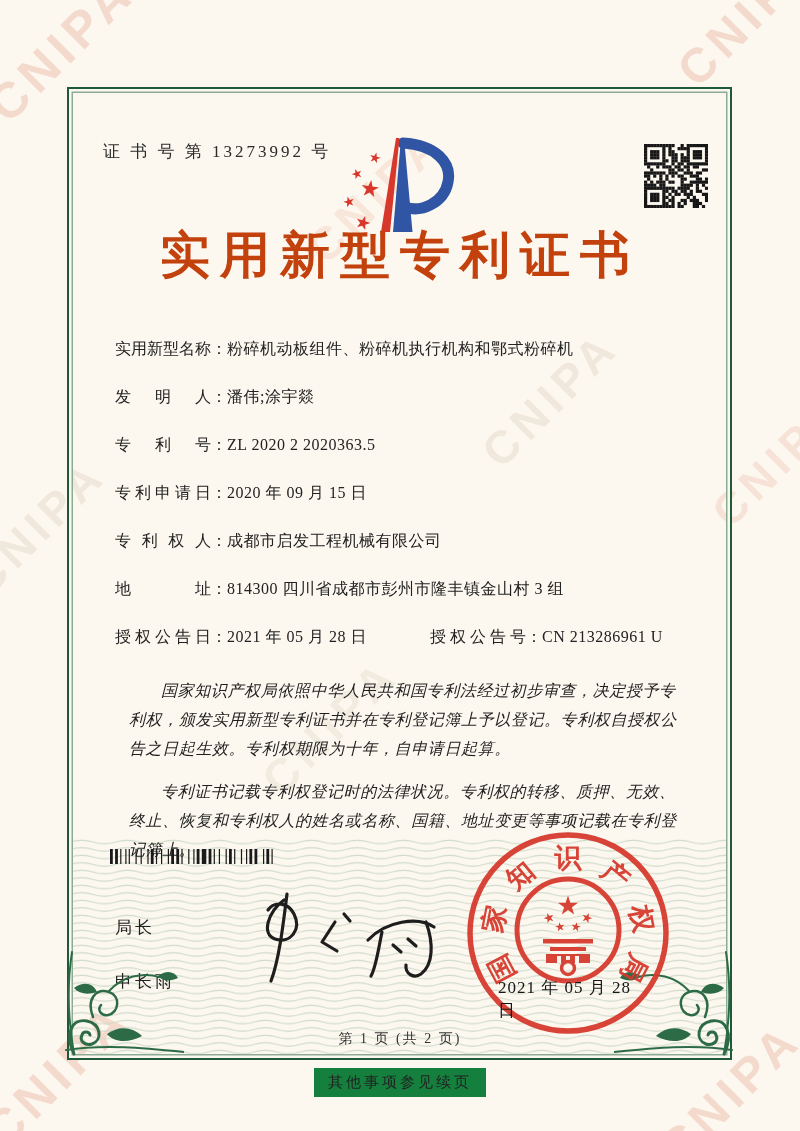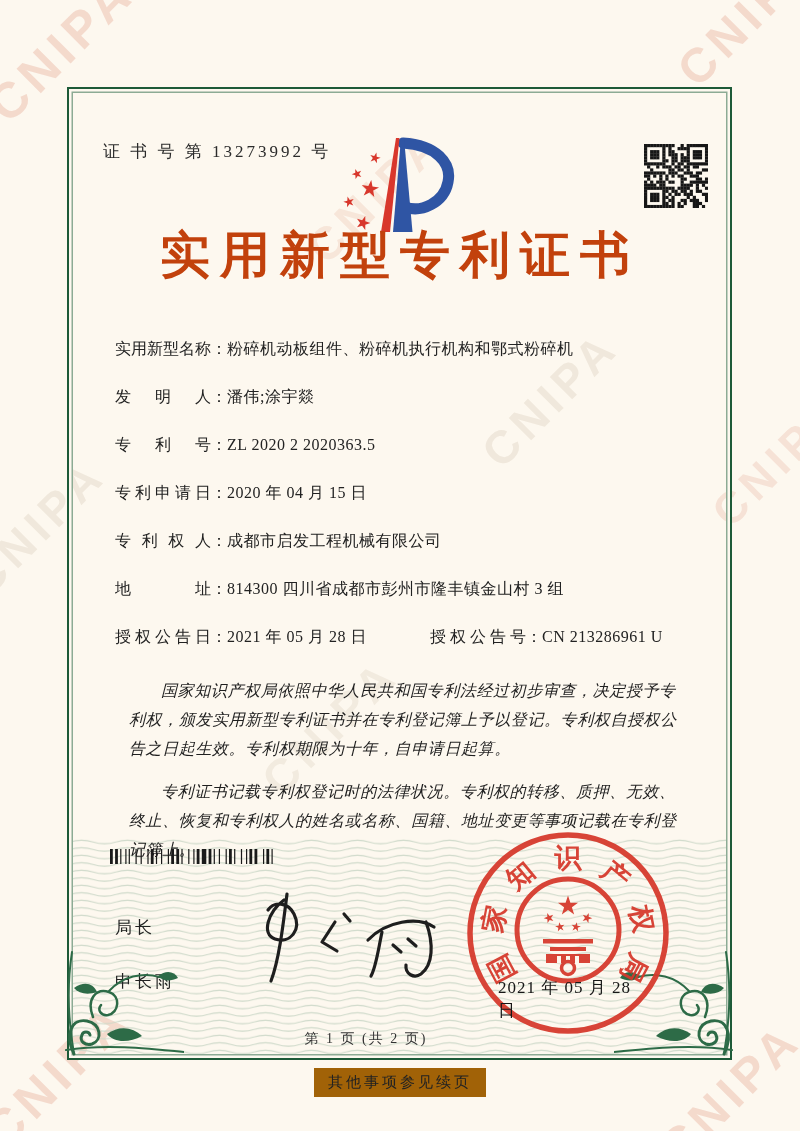--- a/index.html
+++ b/index.html
@@ -26,22 +26,22 @@
   .fval{margin-left:0;letter-spacing:.5px;}
   .pair2{position:absolute;left:315px;top:0;}
   
   .paras{position:absolute;left:115px;top:662px;width:580px;font-size:16px;line-height:29px;
          font-style:italic;letter-spacing:.6px;color:#1f1f1f;}
   .paras p{margin:14px;text-indent:2em;}
   
   .sign-title{position:absolute;left:115px;top:916px;font:17px "Liberation Sans",sans-serif;letter-spacing:3px;color:#222;}
   .sign-name{position:absolute;left:115px;top:970px;font:17px "Liberation Sans",sans-serif;letter-spacing:3px;color:#222;}
   .seal-date{position:absolute;left:498px;top:976px;width:150px;font-size:17px;letter-spacing:1px;color:#161616;z-index:6;}
-  .page-info{position:absolute;left:0;top:1030px;width:732px;text-align:center;font-size:14px;letter-spacing:2px;color:#333;}
-  .foot-note{position:absolute;left:50%;top:1068px;transform:translateX(-50%);background:#a16207;
+  .page-info{position:absolute;left:0;top:1030px;width:800px;text-align:center;font-size:14px;letter-spacing:2px;color:#333;}
+  .foot-note{position:absolute;left:50%;top:1068px;transform:translateX(-50%);background:#15803d;
              padding:5px 14px;font-size:15px;letter-spacing:3px;color:#222;} .z3{z-index:3;} .z4{z-index:4;} .z5{z-index:5;}
 </style>
 </head>
 <body>
 
 <div class="cert">
 
   <span class="wm" style="left:-30px;top:20px;font-size:50px;">CNIPA</span>
   <span class="wm" style="left:660px;top:-12px;font-size:48px;">CNIPA</span>
   <span class="wm" style="left:290px;top:168px;font-size:46px;color:rgba(222,140,115,.17);">CNIPA</span>
@@ -390,21 +390,21 @@
           <span>号</span>
         </span><span>：</span><span class="fval">ZL 2020 2 2020363.5</span>
     </div>
     <div class="frow">
       <span class="flabel">
           <span>专</span>
           <span>利</span>
           <span>申</span>
           <span>请</span>
           <span>日</span>
-        </span><span>：</span><span class="fval">2020 年 04 月 15 日</span>
+        </span><span>：</span><span class="fval">2020 年 09 月 15 日</span>
     </div>
     <div class="frow">
       <span class="flabel">
           <span>专</span>
           <span>利</span>
           <span>权</span>
           <span>人</span>
         </span><span>：</span><span class="fval">成都市启发工程机械有限公司</span>
     </div>
     <div class="frow">

